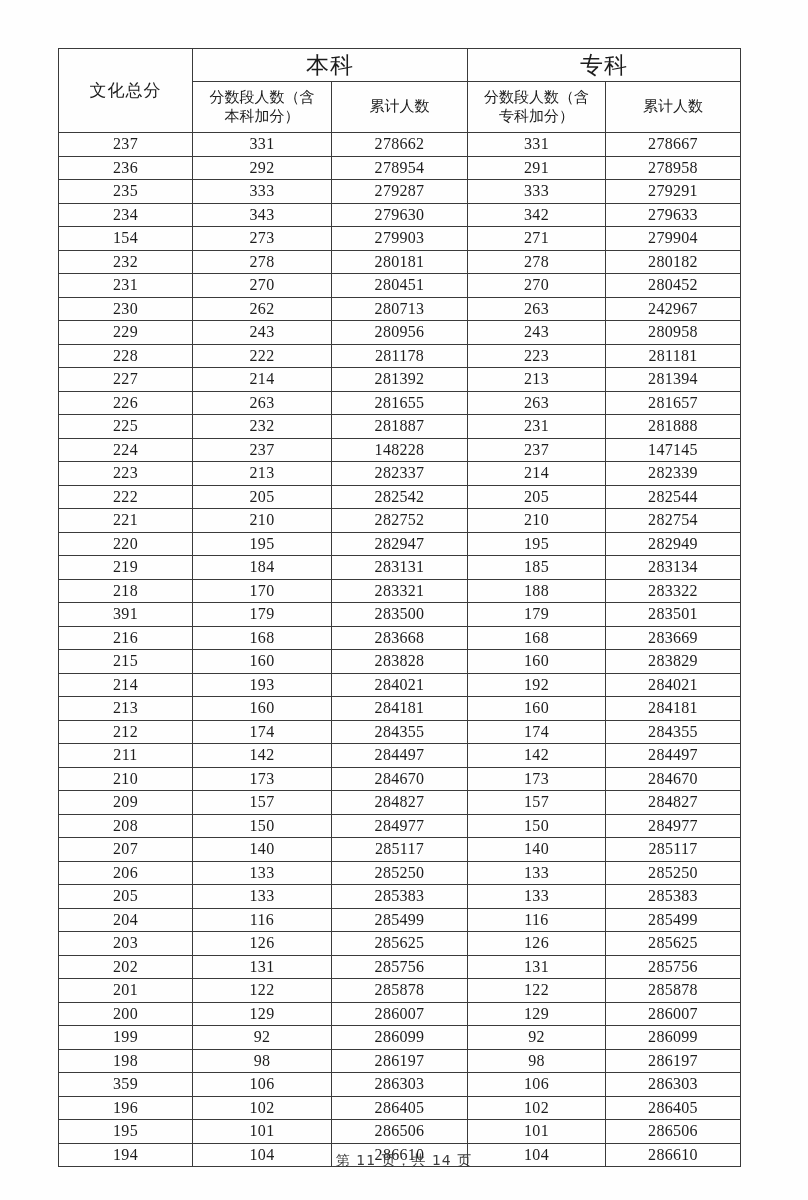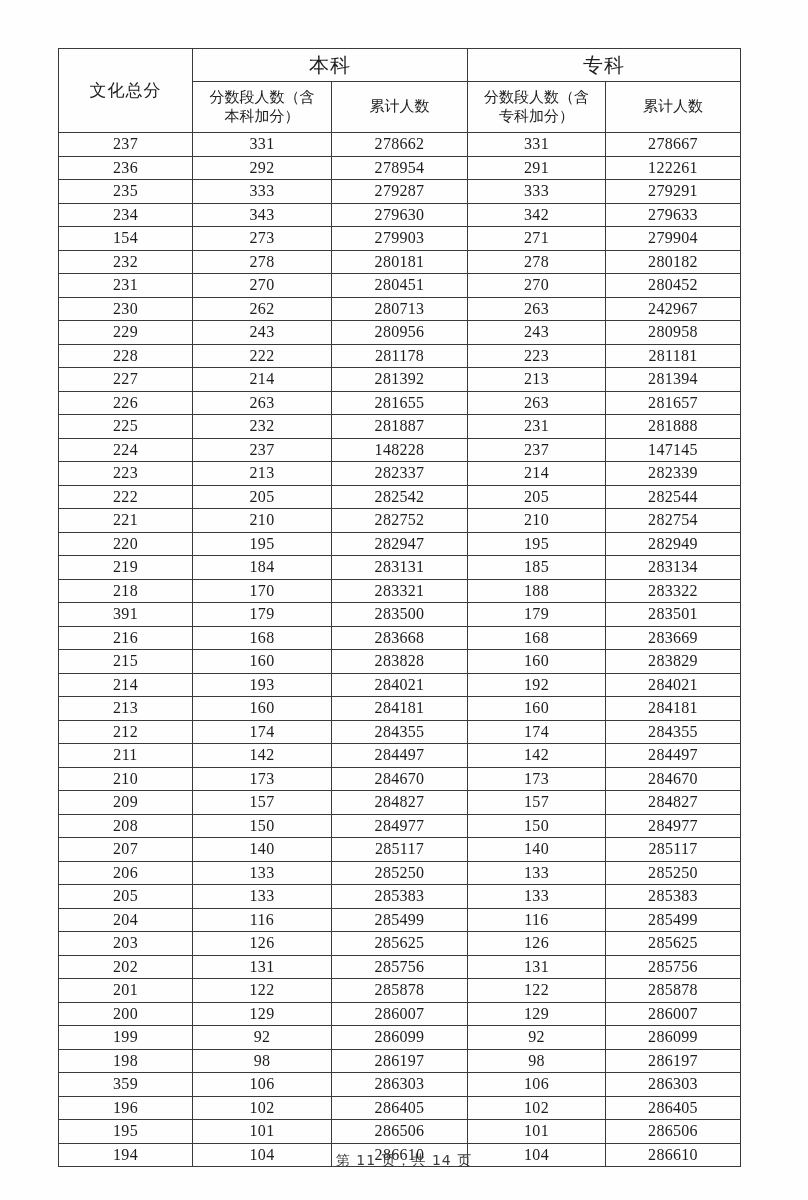--- a/index.html
+++ b/index.html
@@ -47,21 +47,21 @@
     vertical-align: middle;
     padding: 0;
     font-weight: normal;
     color: #1c1c1c;
     background: #fefefe;
   }
 
   
   th.group-head {
     height: 32px;
-    font-size: 20px;
+    font-size: 23px;
     letter-spacing: 1px;
     font-family: Liberation Serif, serif;
     border-radius: 7px;
   }
 
   th.rowspan-head {
     font-size: 17px;
     letter-spacing: 1px;
     font-family: "DejaVu Serif", "Liberation Serif", serif;
   }
@@ -142,21 +142,21 @@
           <td>331</td>
           <td>278662</td>
           <td>331</td>
           <td>278667</td>
         </tr>
         <tr>
           <td>236</td>
           <td>292</td>
           <td>278954</td>
           <td>291</td>
-          <td>122261</td>
+          <td>278958</td>
         </tr>
         <tr>
           <td>235</td>
           <td>333</td>
           <td>279287</td>
           <td>333</td>
           <td>279291</td>
         </tr>
         <tr>
           <td>234</td>

